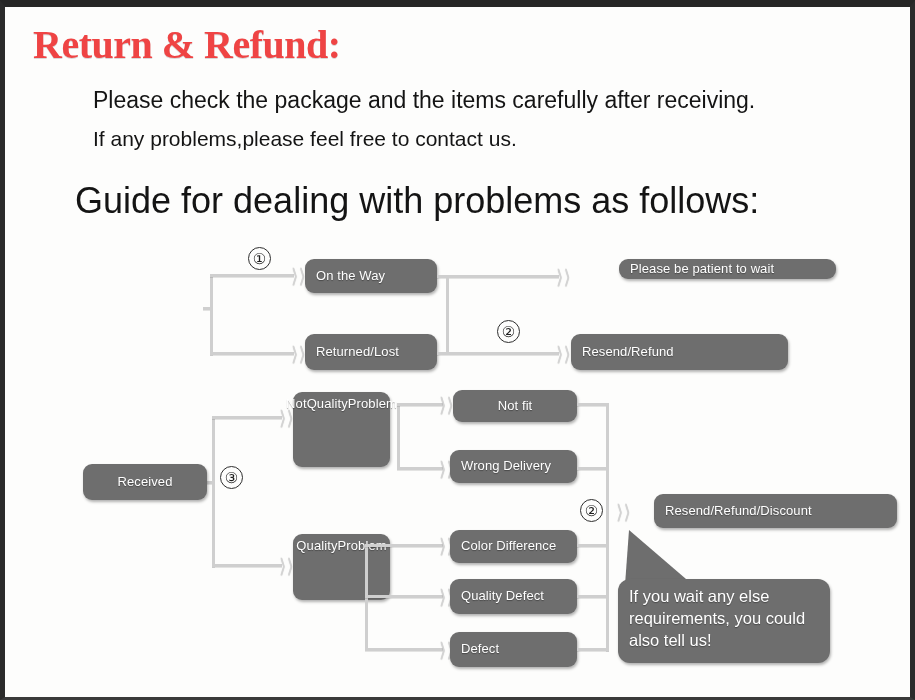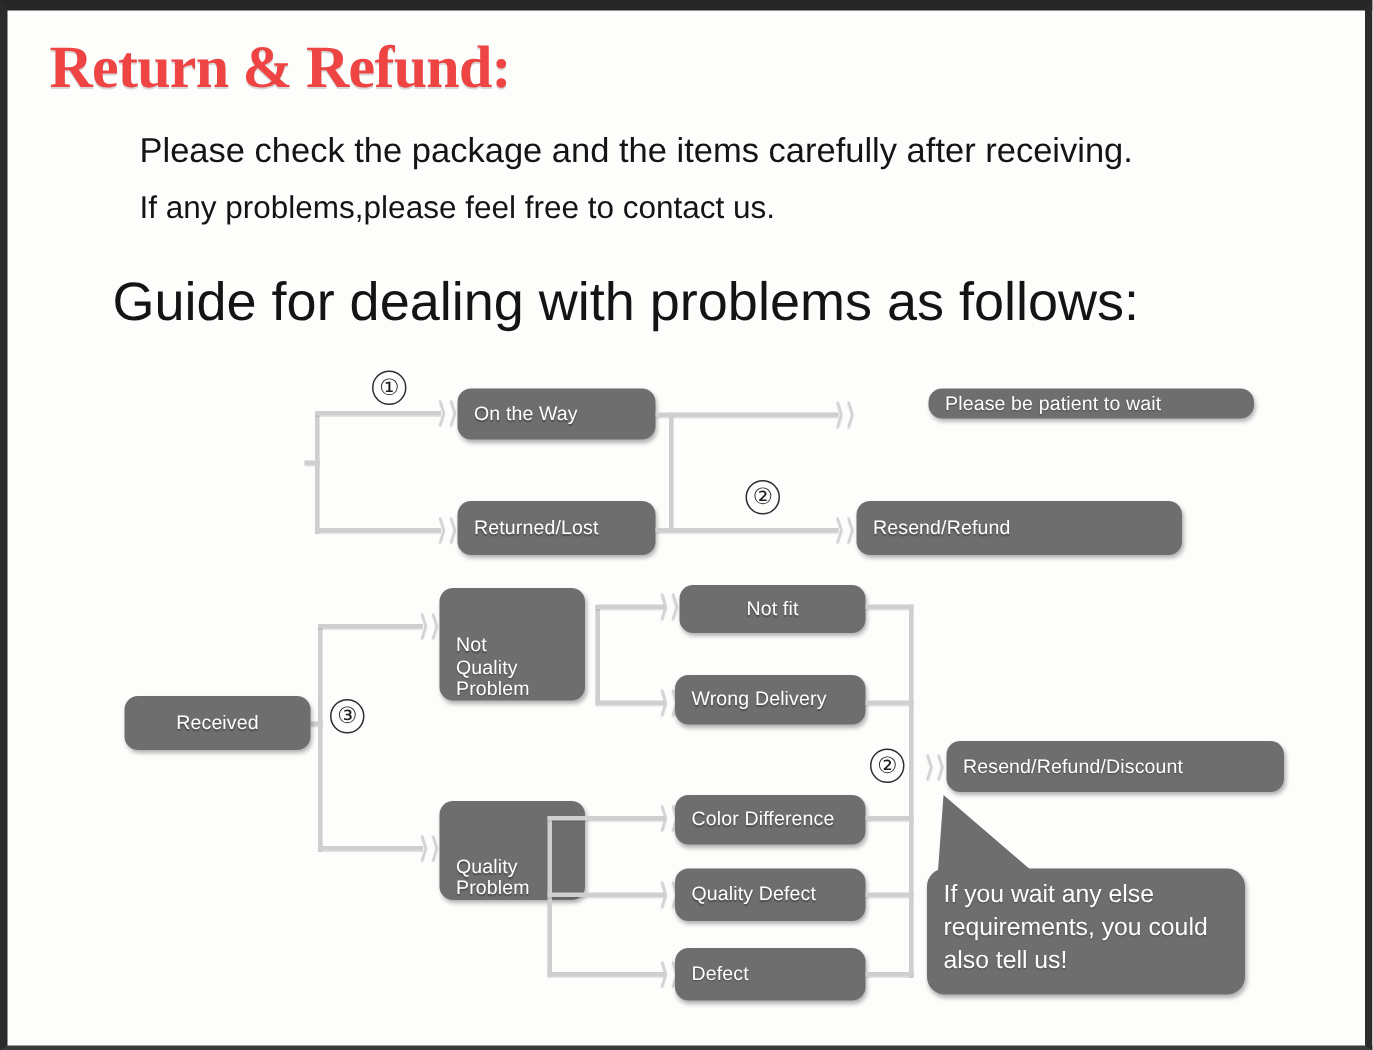--- a/index.html
+++ b/index.html
@@ -50,22 +50,22 @@
     box-sizing:border-box;
     padding:0 11px;
     font-size:13px;
     line-height:1.12;
     letter-spacing:.1px;
     text-shadow:0 1px 1px rgba(0,0,0,.35);
   }
   .node.multi{
     align-items:flex-start;
     padding-top:5px;
-    flex-direction:column;
-    justify-content:flex-end;
+    flex-direction:row;
+    justify-content:center;
   }
   .node.center{justify-content:center;}
 
   
   .ln{
     position:absolute;
     background:#cfcfcf;
     box-shadow:0 1px 0 rgba(0,0,0,.10);
   }
   .lnh{height:3px;}
@@ -226,21 +226,21 @@
   <div class="ln lnh" style="left:572px;top:460px;width:32px;"></div>
   <div class="ln lnh" style="left:572px;top:537px;width:32px;"></div>
   <div class="ln lnh" style="left:572px;top:588px;width:32px;"></div>
   <div class="ln lnh" style="left:572px;top:641px;width:32px;"></div>
   <div class="ln lnv" style="left:601px;top:396px;height:248px;"></div>
 
   <div class="circnum" style="left:575px;top:492px;">②</div>
 
   <div class="arrow" style="left:611px;top:495px;">⟩⟩</div>
 
-  <div class="node" style="left:626px;top:487px;width:225px;height:34px;">
+  <div class="node" style="left:649px;top:487px;width:243px;height:34px;">
     <span>Resend/Refund/Discount</span>
   </div>
 
   <svg id="bubble-tail" viewBox="0 0 90 62">
     <path d="M14,5 L78,60 L10,60 Z" fill="#6e6e6e"></path>
   </svg>
 
   <div id="bubble">
     <div>If you wait any else</div>
     <div>requirements, you could</div>

